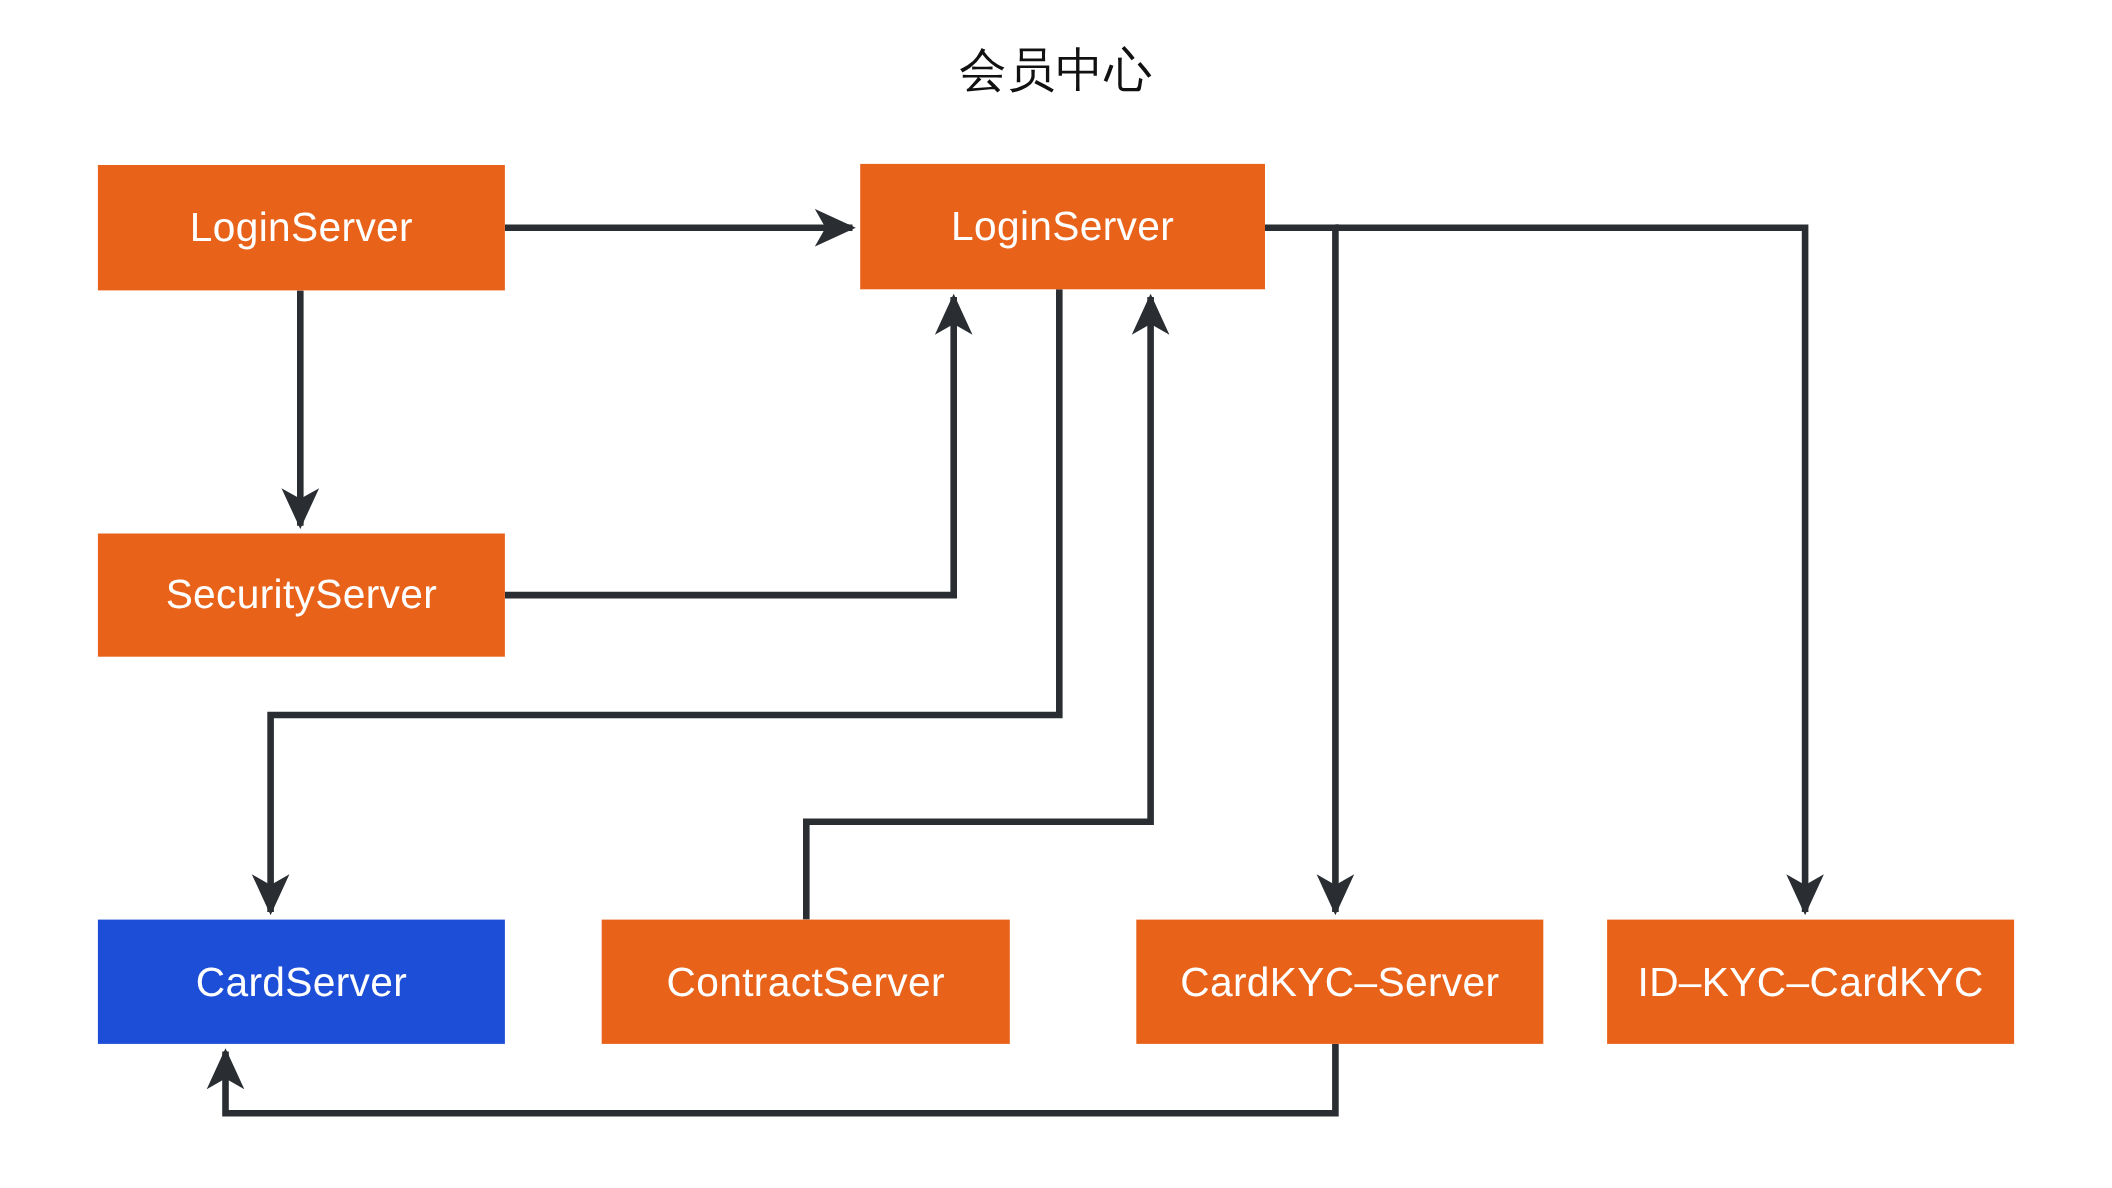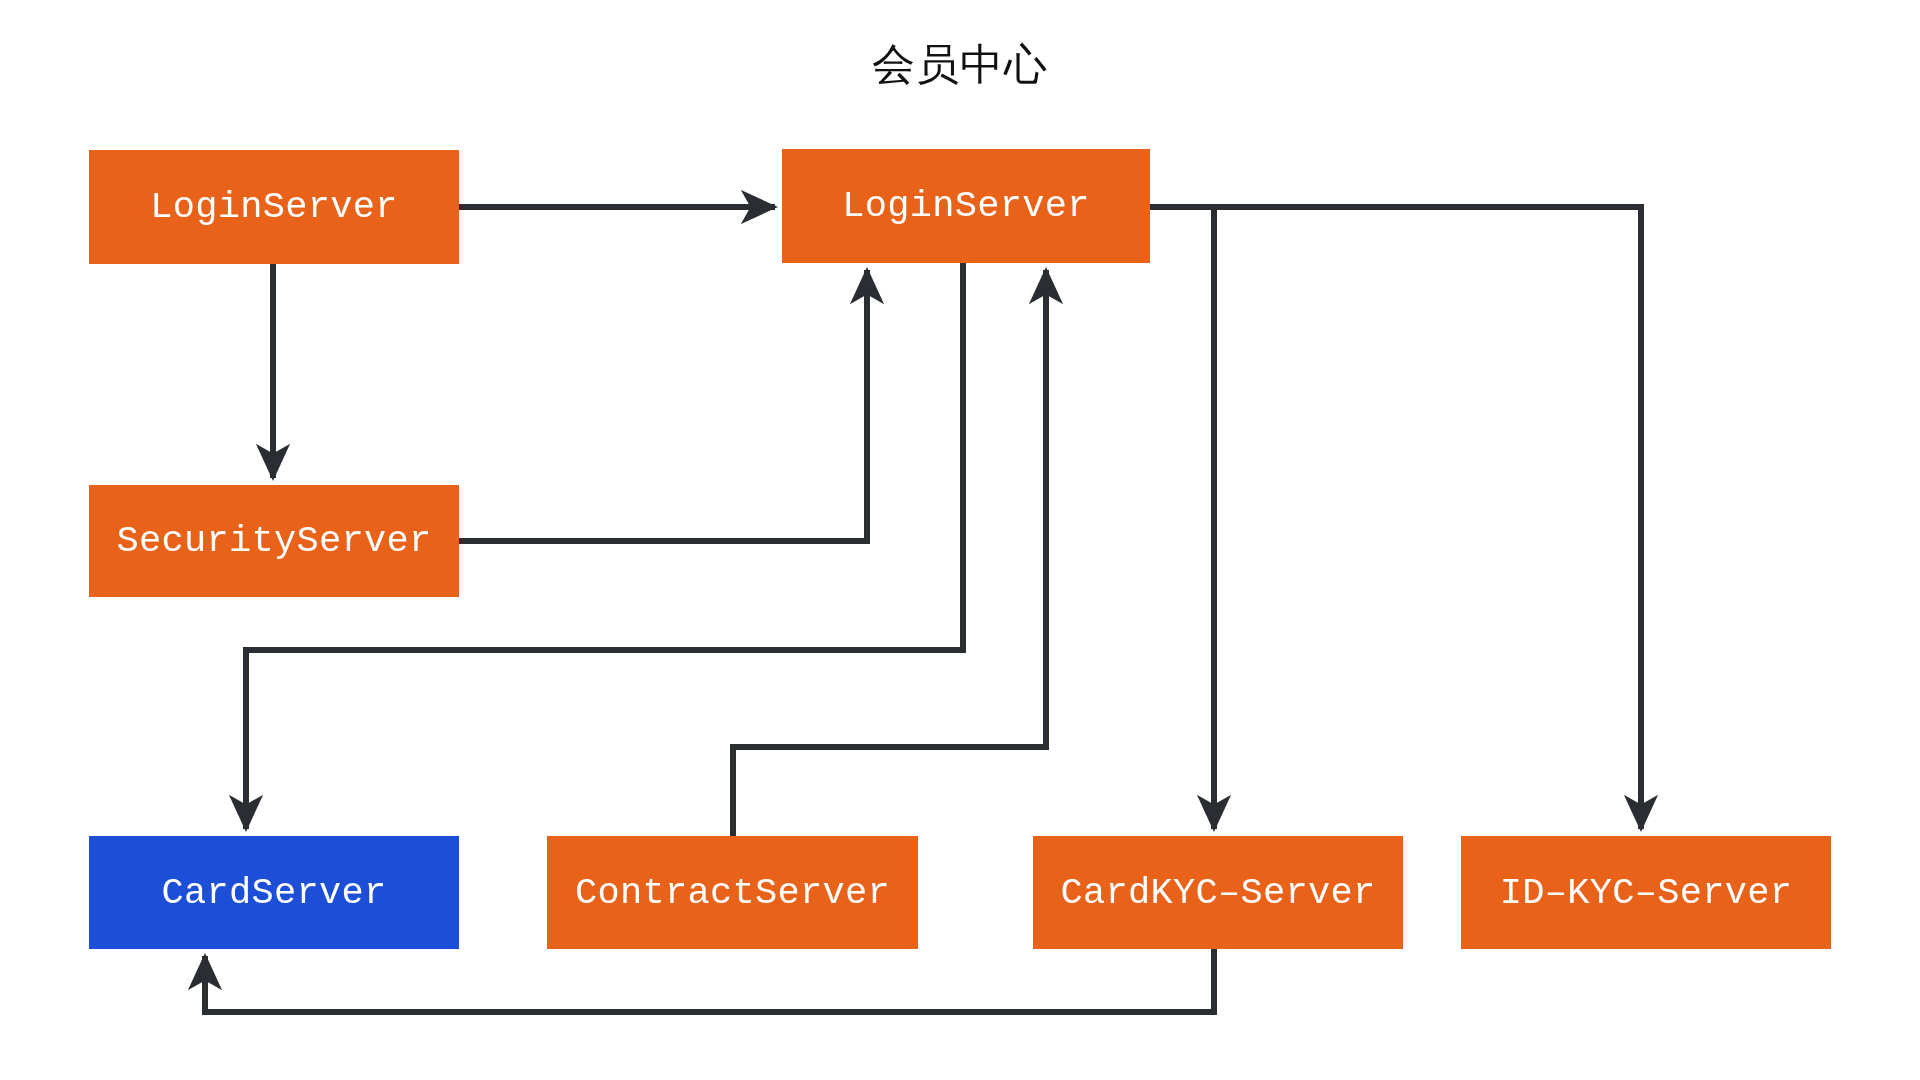--- a/index.html
+++ b/index.html
@@ -33,21 +33,21 @@
     letter-spacing: 1px;
   }
   .node-box {
     position: absolute;
     box-sizing: border-box;
     display: flex;
     align-items: center;
     justify-content: center;
     color: #ffffff;
     font-size: 37px;
-    font-family: Liberation Mono, monospace;
+    font-family: Liberation Sans, sans-serif;
     font-weight: 400;
     letter-spacing: 0.3px;
     white-space: nowrap;
   }
   #edges-layer {
     position: absolute;
     left: 0;
     top: 0;
     width: 1920px;
     height: 1080px;
@@ -101,16 +101,16 @@
   <div class="node-box" style="left: 89px; top: 836px; width: 370px; height: 113px; background: #1d4ed8; color: rgb(255, 255, 255);">
     <span>CardServer</span>
   </div>
   <div class="node-box" style="left: 1033px; top: 836px; width: 370px; height: 113px; background: rgb(232, 98, 26); color: rgb(255, 255, 255);">
     <span>CardKYC–Server</span>
   </div>
   <div class="node-box" style="left: 547px; top: 836px; width: 371px; height: 113px; background: rgb(232, 98, 26); color: rgb(255, 255, 255);">
     <span>ContractServer</span>
   </div>
   <div class="node-box" style="left: 1461px; top: 836px; width: 370px; height: 113px; background: rgb(232, 98, 26); color: rgb(255, 255, 255);">
-    <span>ID–KYC–Server</span>
+    <span>ID–KYC–CardKYC</span>
   </div>
 
 </div>
 
 </body></html>

